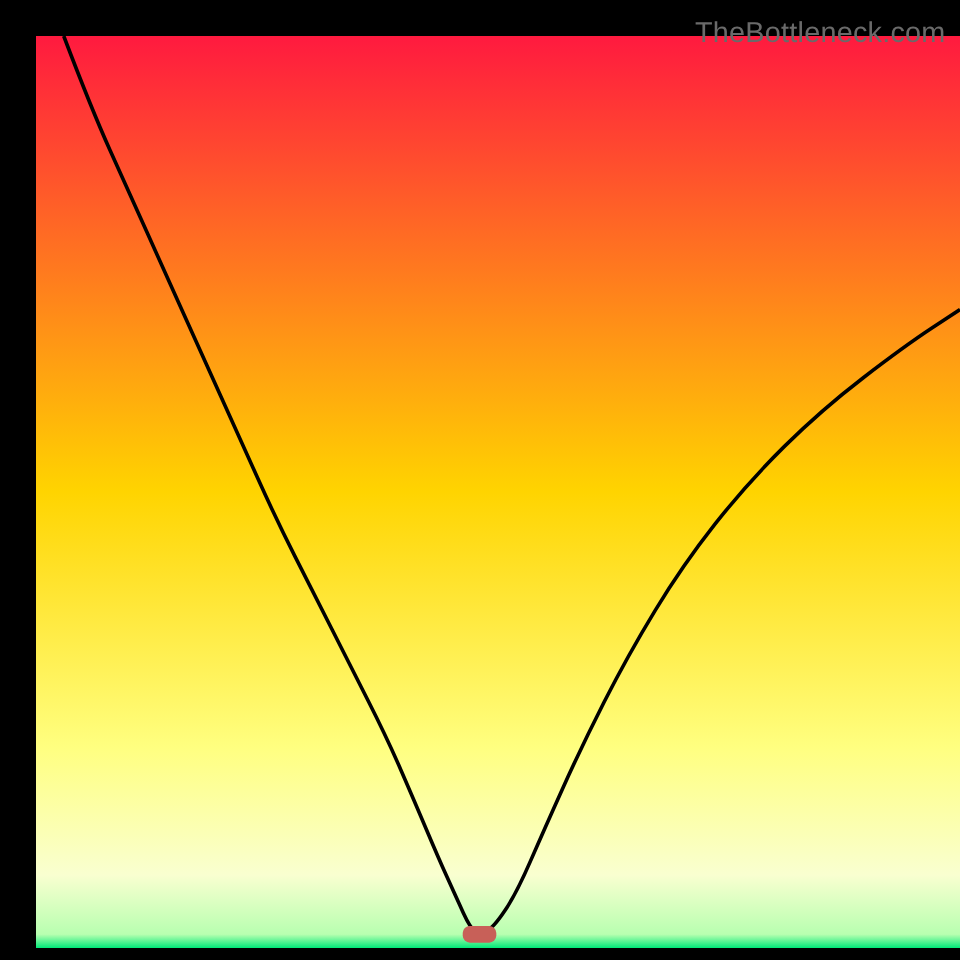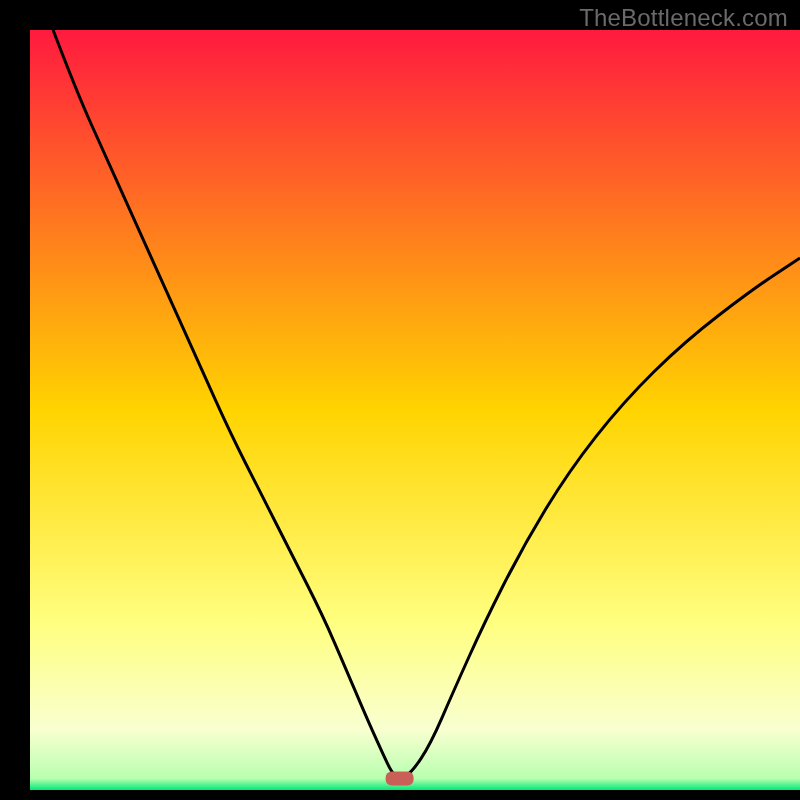--- a/index.html
+++ b/index.html
@@ -13,21 +13,21 @@
   .container {
     position: relative;
     width: 800px;
     height: 800px;
   }
   svg {
     display: block;
   }
   .watermark {
     position: absolute;
-    top: 4px;
+    top: 14px;
     right: 12px;
     font-family: Arial, Helvetica, sans-serif;
     font-size: 24px;
     font-weight: 500;
     color: #6a6a6a;
     letter-spacing: 0.2px;
     text-align: center;
   }
 </style>
 </head>

